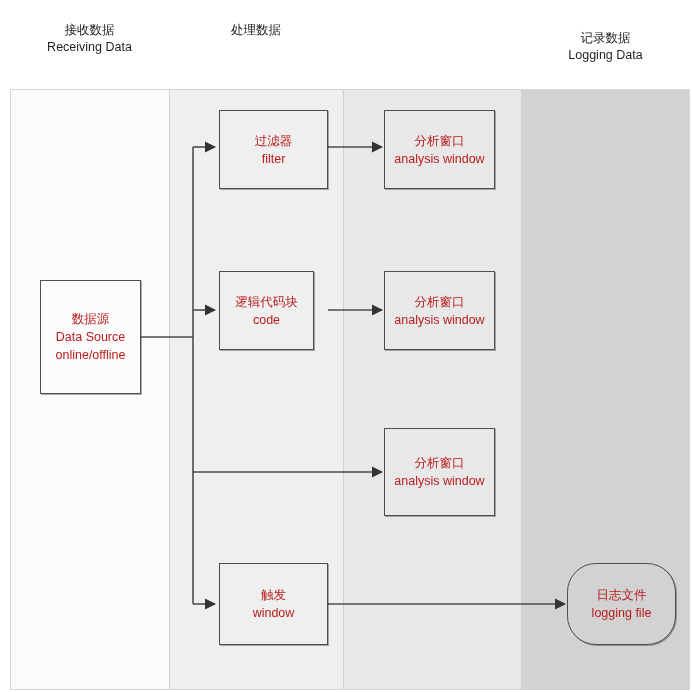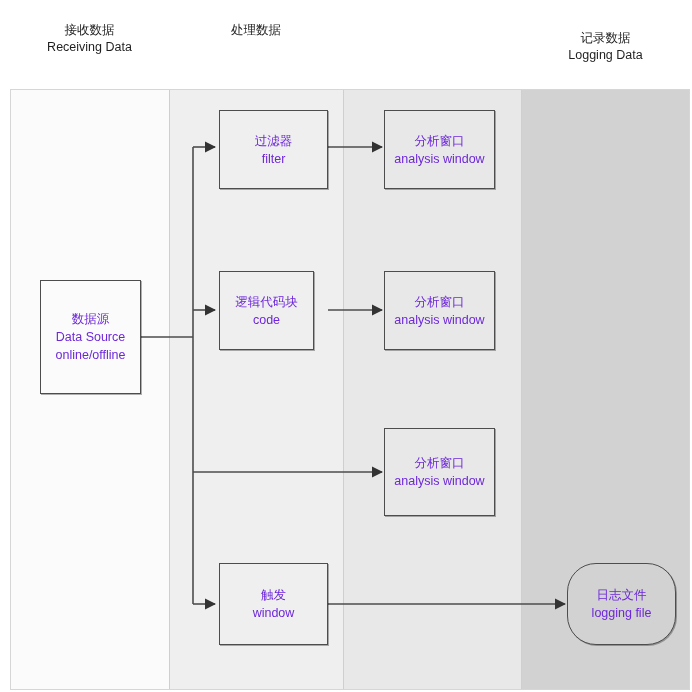--- a/index.html
+++ b/index.html
@@ -57,21 +57,21 @@
     box-sizing: border-box;
     border: 1.4px solid #4d4d4d;
     background: #fbfbfb;
     display: flex;
     flex-direction: column;
     align-items: center;
     justify-content: center;
     text-align: center;
     font-size: 12.5px;
     line-height: 18px;
-    color: #6d28d9;
+    color: #b91c1c;
     box-shadow: 1px 1px 0 rgba(0,0,0,0.30);
   }
   .node span { display: block; white-space: nowrap; }
 
   
   #wires {
     position: absolute;
     left: 0; top: 0;
     width: 692px; height: 692px;
     pointer-events: none;

